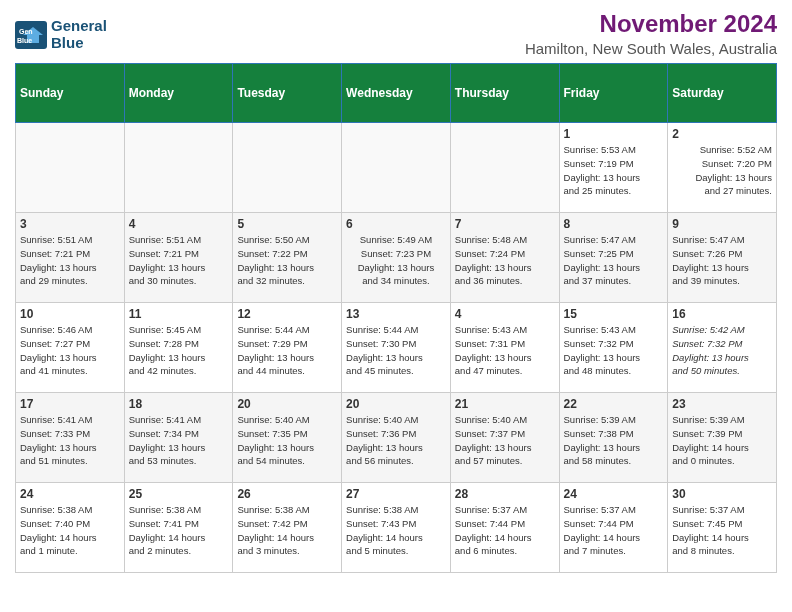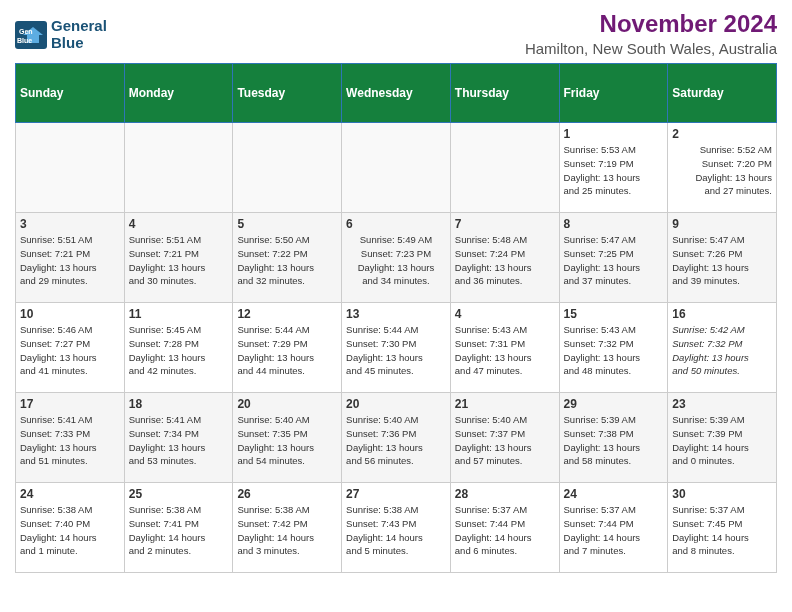--- a/index.html
+++ b/index.html
@@ -274,21 +274,21 @@
 and 56 minutes.</div>
         </td>
         <td>
           <span class="day-num">21</span>
           <div class="day-info" style="white-space: pre-line;">Sunrise: 5:40 AM
 Sunset: 7:37 PM
 Daylight: 13 hours
 and 57 minutes.</div>
         </td>
         <td>
-          <span class="day-num">29</span>
+          <span class="day-num">22</span>
           <div class="day-info" style="white-space: pre-line;">Sunrise: 5:39 AM
 Sunset: 7:38 PM
 Daylight: 13 hours
 and 58 minutes.</div>
         </td>
         <td>
           <span class="day-num">23</span>
           <div class="day-info" style="white-space: pre-line;">Sunrise: 5:39 AM
 Sunset: 7:39 PM
 Daylight: 14 hours

